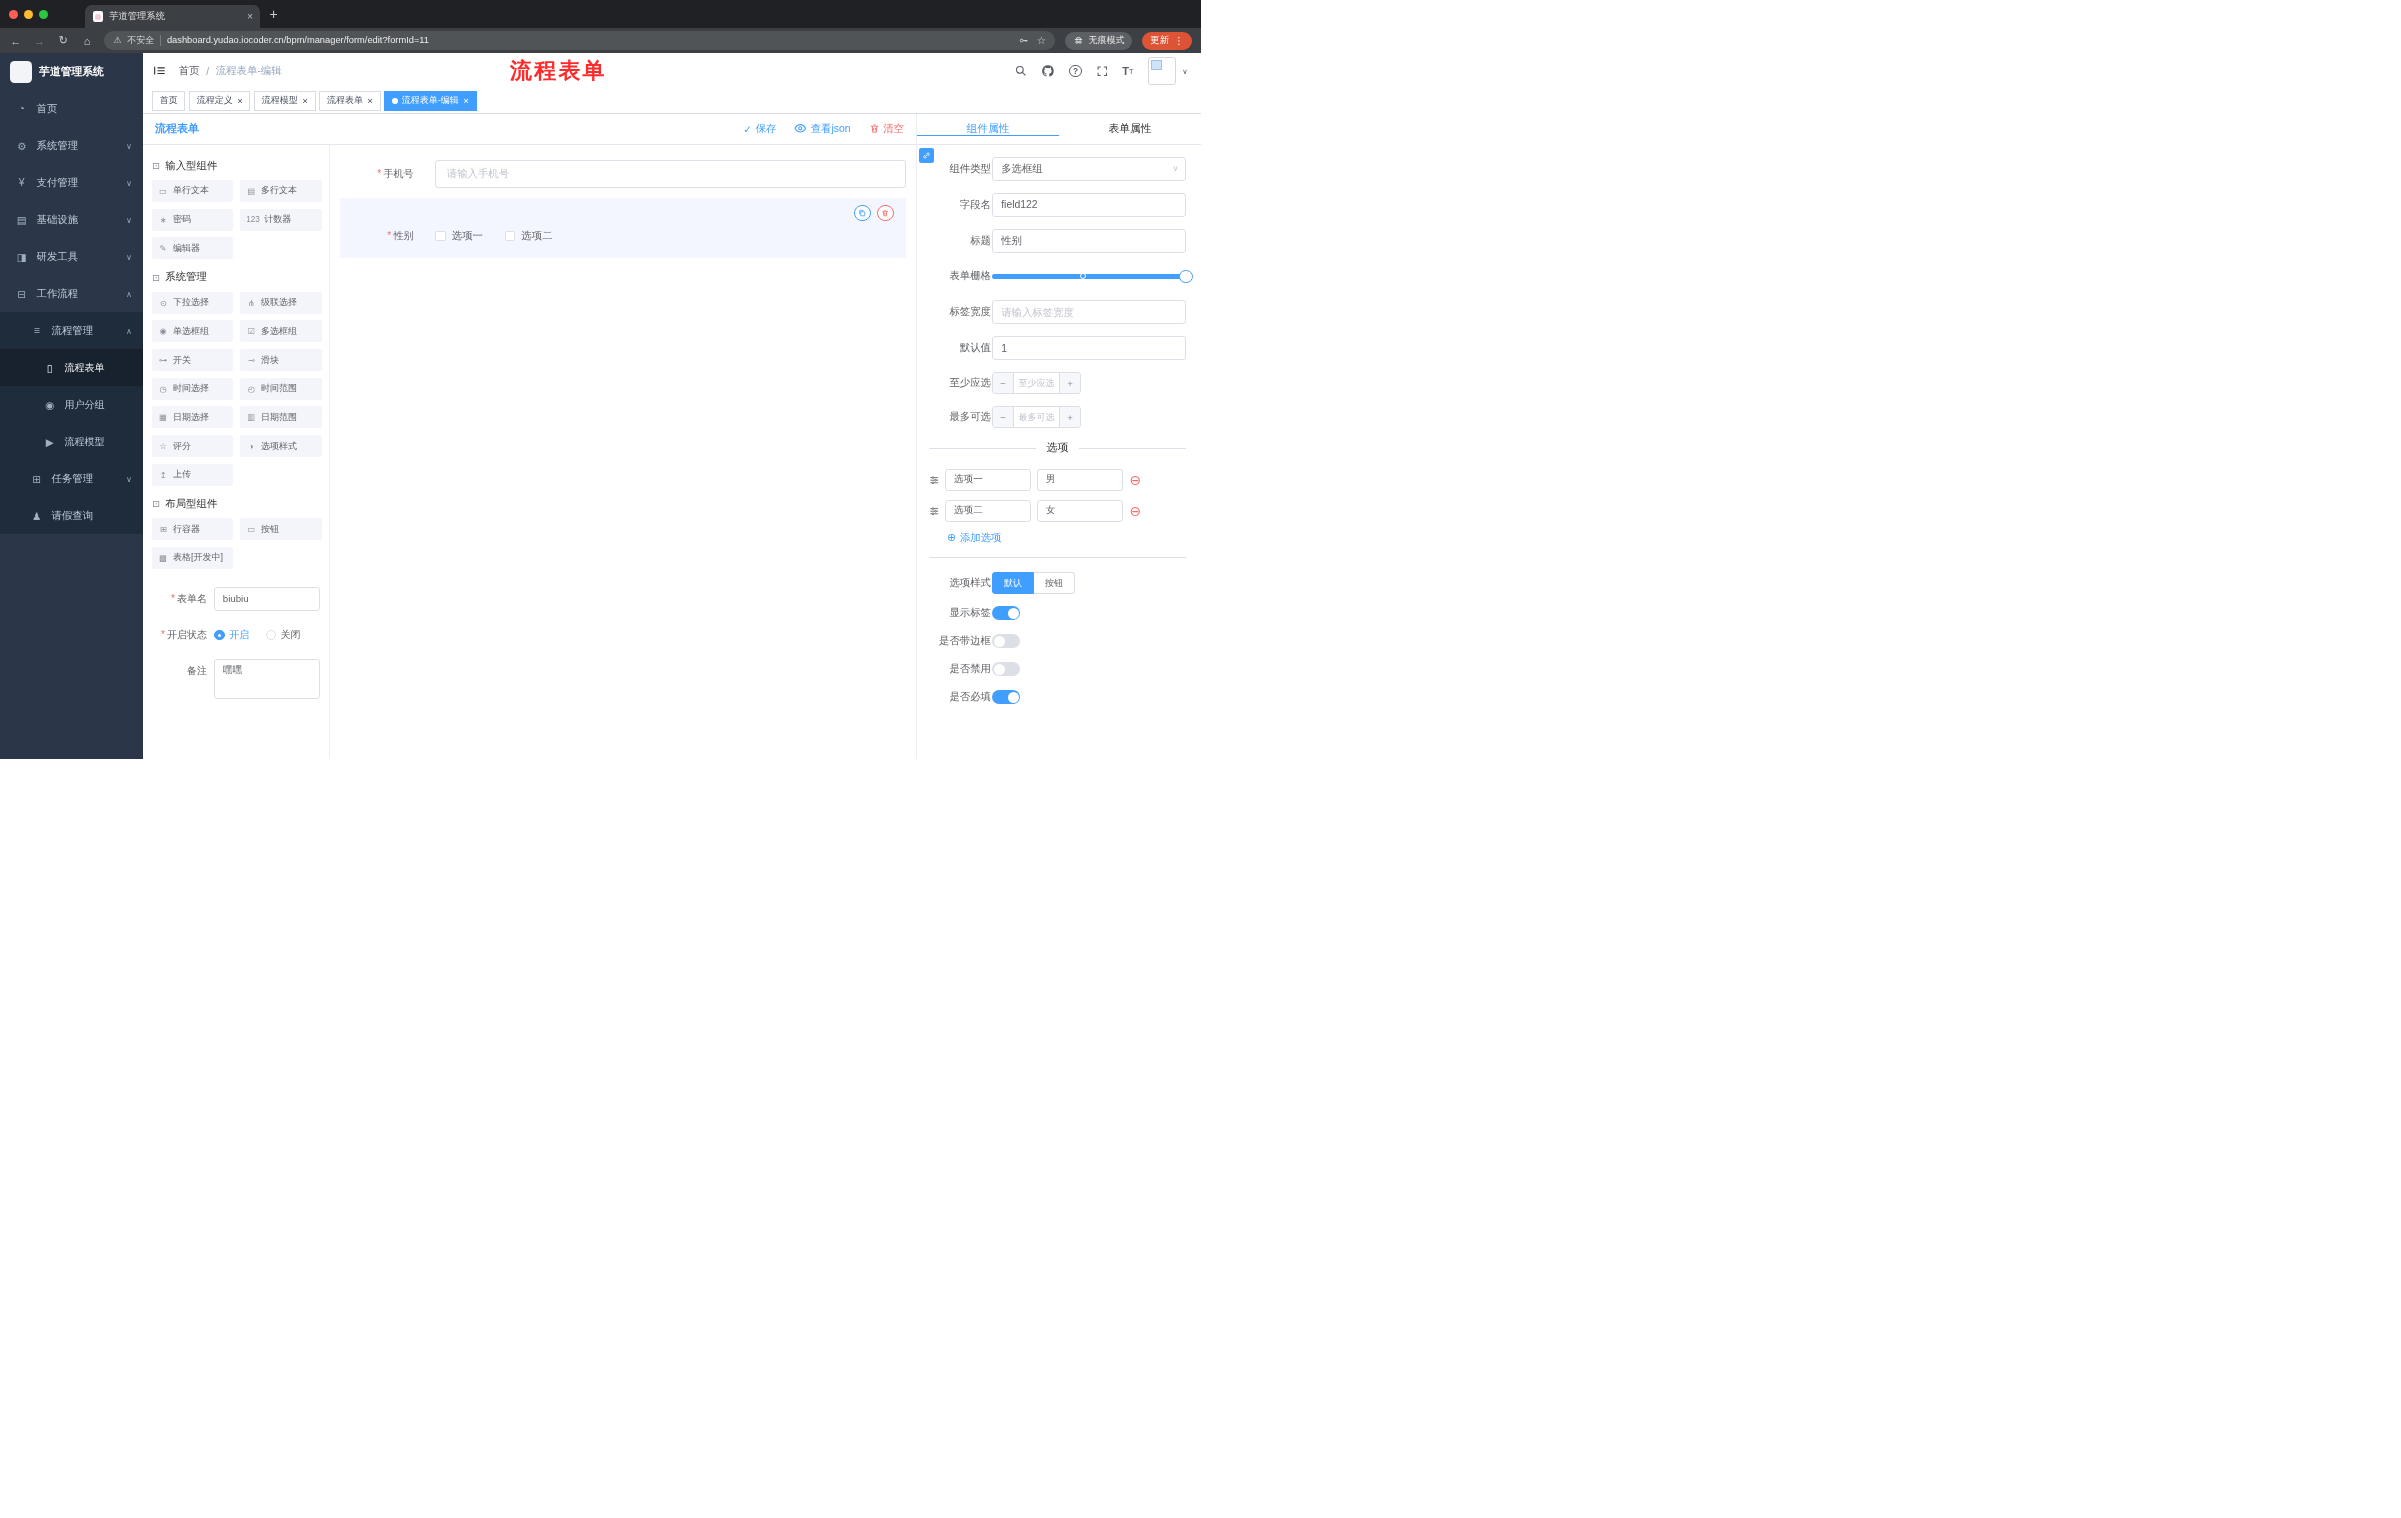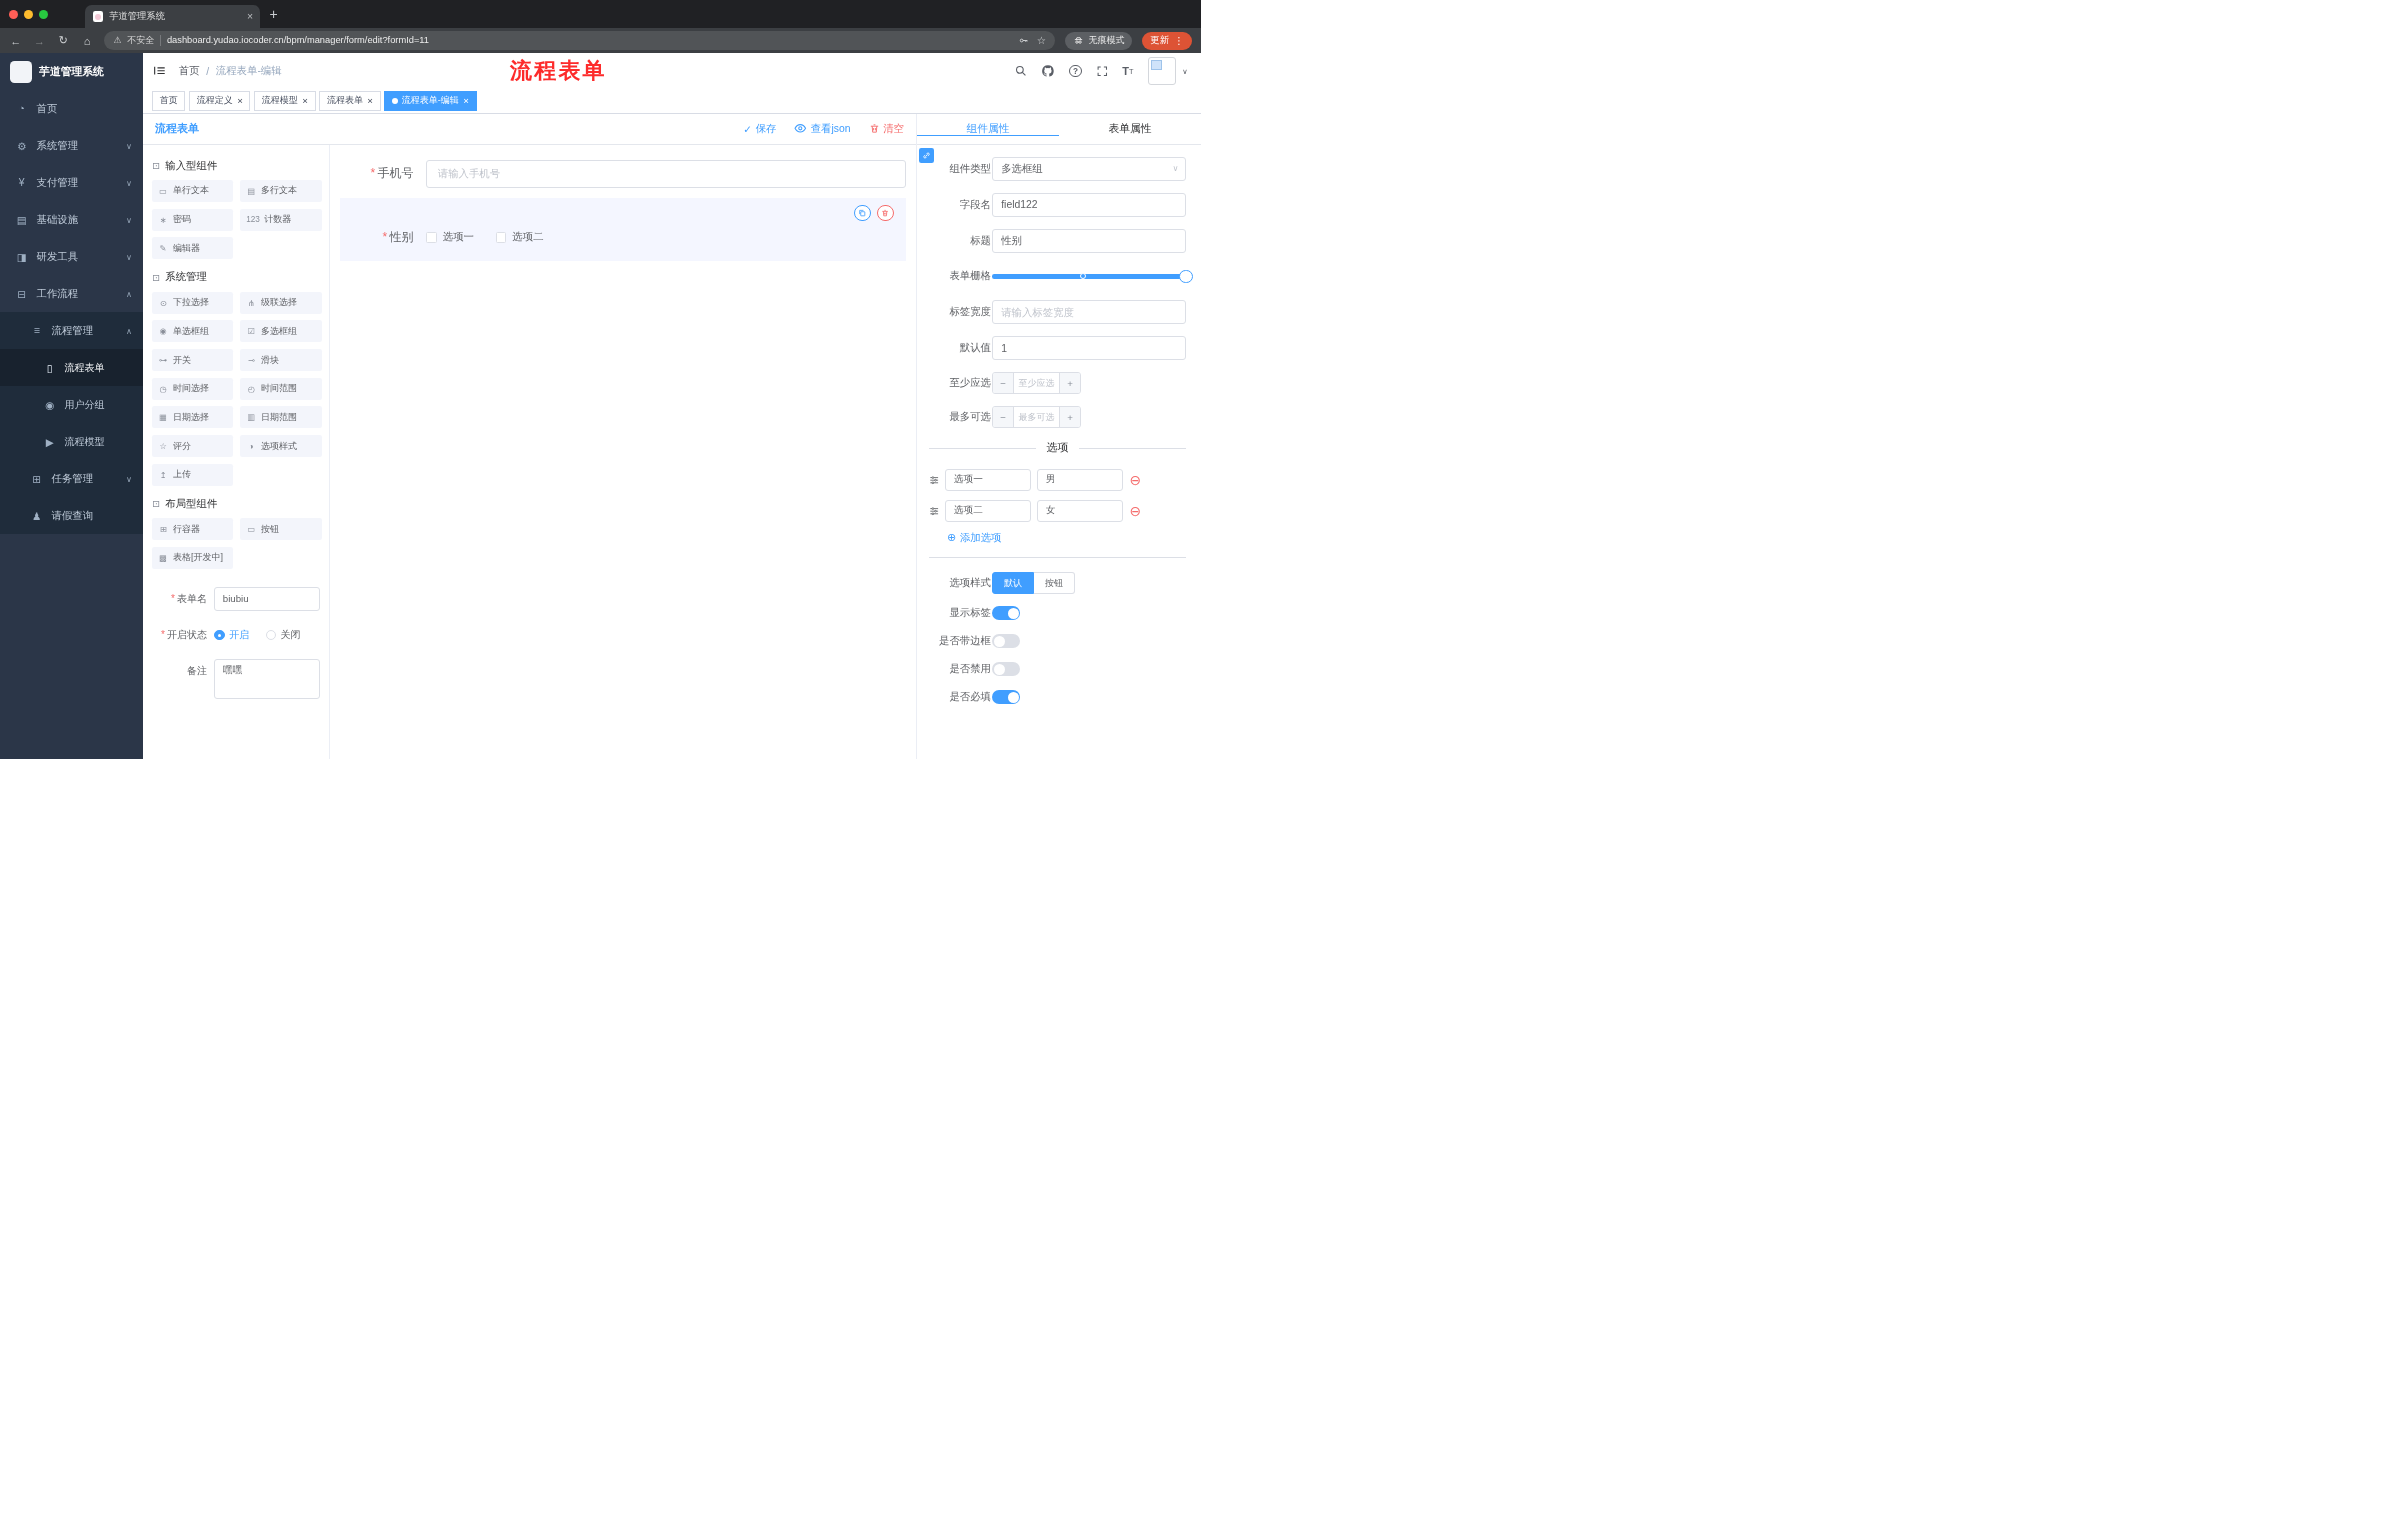--- a/index.html
+++ b/index.html
@@ -100,21 +100,21 @@
   .stextarea { width:106px; height:40px; border:0.7px solid #dcdfe6; border-radius:3px; padding:4.5px 7.4px; font-size:9.7px; color:#606266; resize:none; outline:none; font-family:inherit; }
   .radios { display:flex; gap:16.3px; align-items:center; height:24px; }
   .radio { display:flex; align-items:center; gap:4.5px; font-size:10px; color:#606266; cursor:pointer; }
   .rdot { width:10.4px; height:10.4px; border-radius:50%; border:0.7px solid #dcdfe6; background:#fff; position:relative; }
   .radio.on .rdot { border-color:#409eff; background:#409eff; }
   .radio.on .rdot::after { content:""; position:absolute; left:3px; top:3px; width:3px; height:3px; border-radius:50%; background:#fff; }
   .radio.on { color:#409eff; }
 
   .canvas { flex:1; padding:15px 10.4px 0 10.4px; overflow:hidden; }
   .crow { display:flex; align-items:center; }
-  .clabel { width:73px; text-align:right; font-size:12px; color:#606266; margin-right:13px; flex-shrink:0; }
+  .clabel { width:73px; text-align:right; font-size:10px; color:#606266; margin-right:22px; flex-shrink:0; }
   .cinput { flex:1; height:28px; border:0.7px solid #dcdfe6; border-radius:3px; padding:0 10.4px; font-size:10.4px; color:#606266; outline:none; background:#fff; }
   .cinput::placeholder { color:#c0c4cc; }
   .selblock { position:relative; background:#f4f6ff; margin-top:10.4px; padding:31px 10.4px 15px 0; }
   .selacts { position:absolute; top:6.7px; right:12px; display:flex; gap:6.7px; }
   .cbtn { width:16.3px; height:16.3px; border-radius:50%; border:0.7px solid #409eff; color:#409eff; display:flex; align-items:center; justify-content:center; background:#fff; cursor:pointer; }
   .cbtn.del { border-color:#f56c6c; color:#f56c6c; }
   .cbs { display:flex; align-items:center; gap:0; }
   .cb { display:flex; align-items:center; gap:6px; margin-right:22px; font-size:10.4px; color:#606266; cursor:pointer; }
   .cbbox { width:10.4px; height:10.4px; border:0.7px solid #dcdfe6; border-radius:1.5px; background:#fff; }
 

